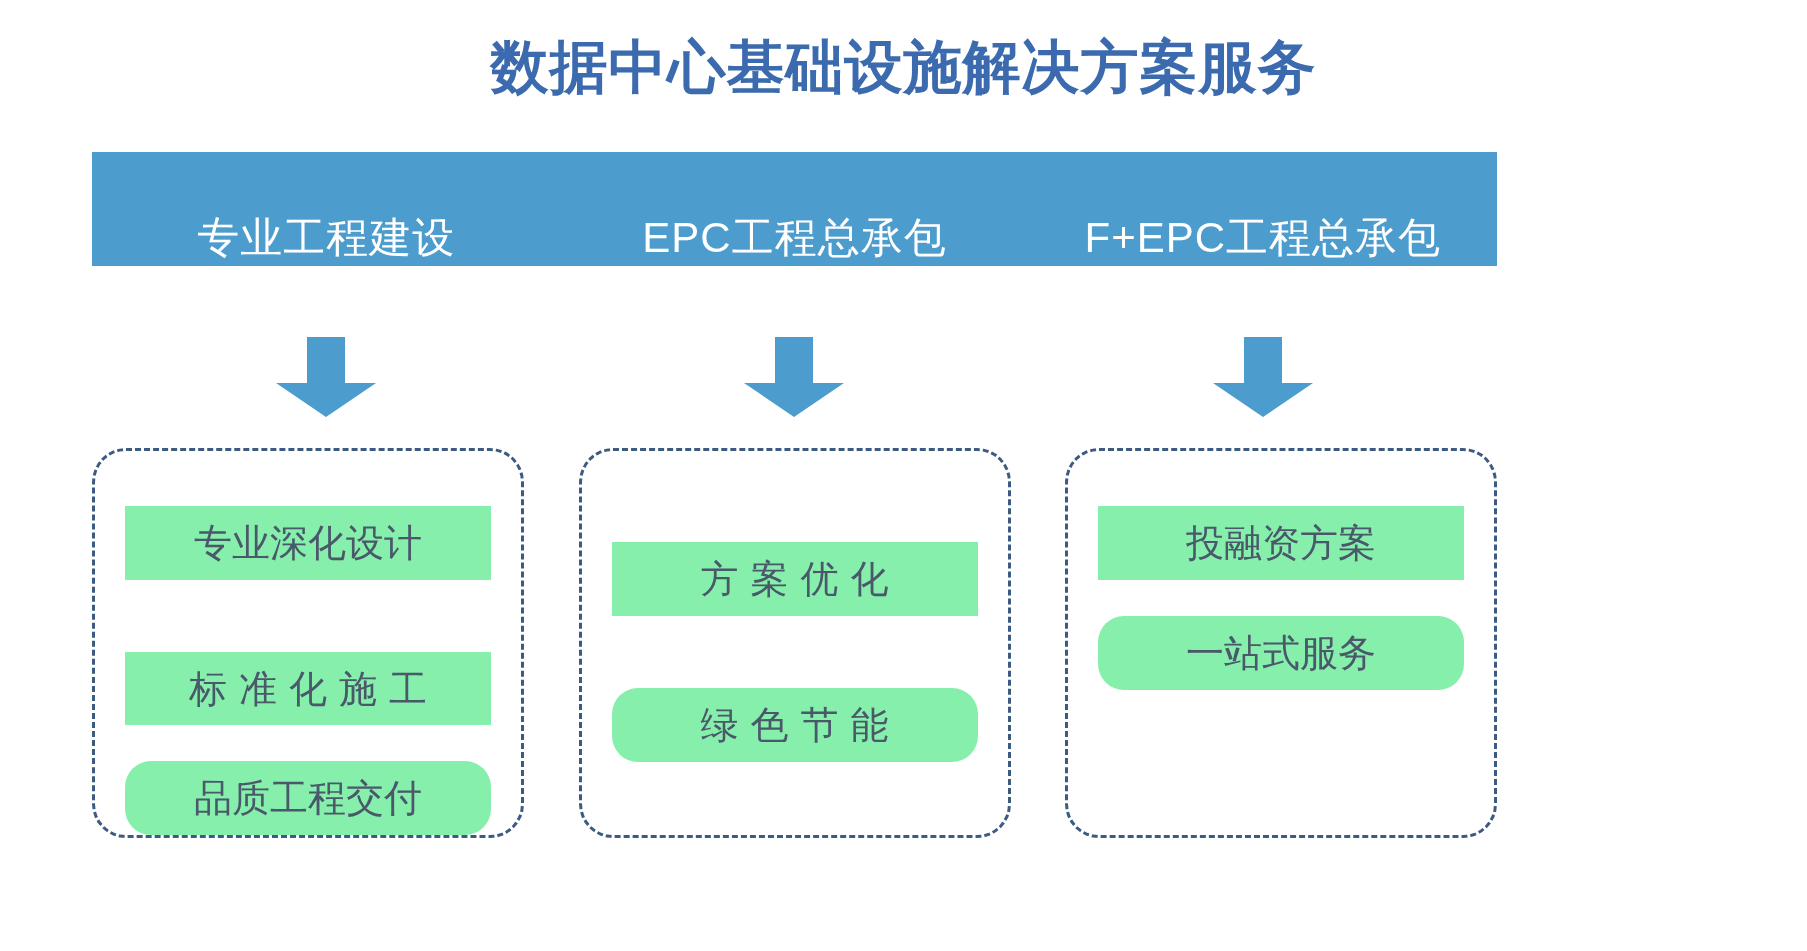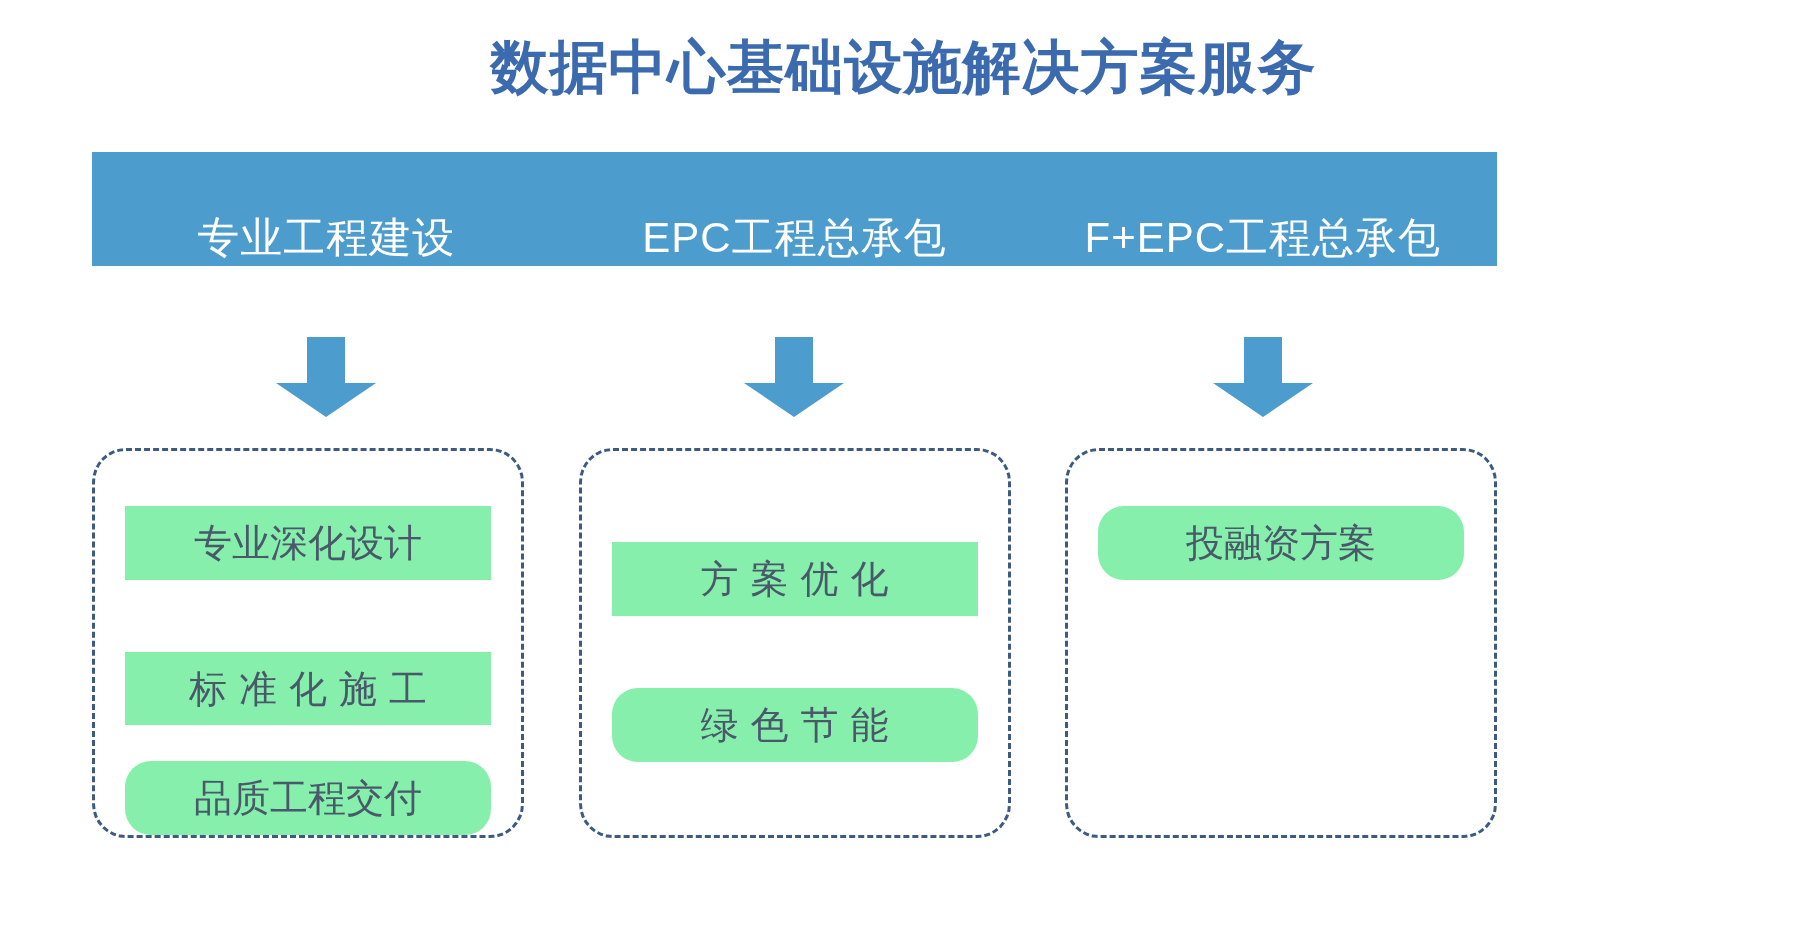--- a/index.html
+++ b/index.html
@@ -154,17 +154,18 @@
       <div class="item">品质工程交付</div>
     </div>
 
     <div class="column">
       <div class="item spaced">方案优化</div>
       <div class="item spaced">绿色节能</div>
     </div>
 
     <div class="column">
       <div class="item">投融资方案</div>
+      <div class="item">一站式服务</div>
     </div>
 
   </div>
 
 </div>
 
 </body></html>

